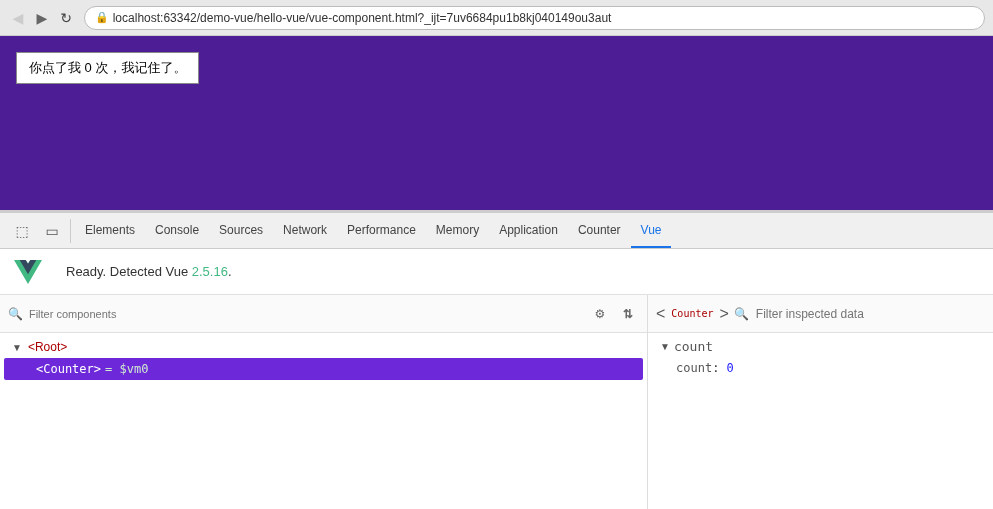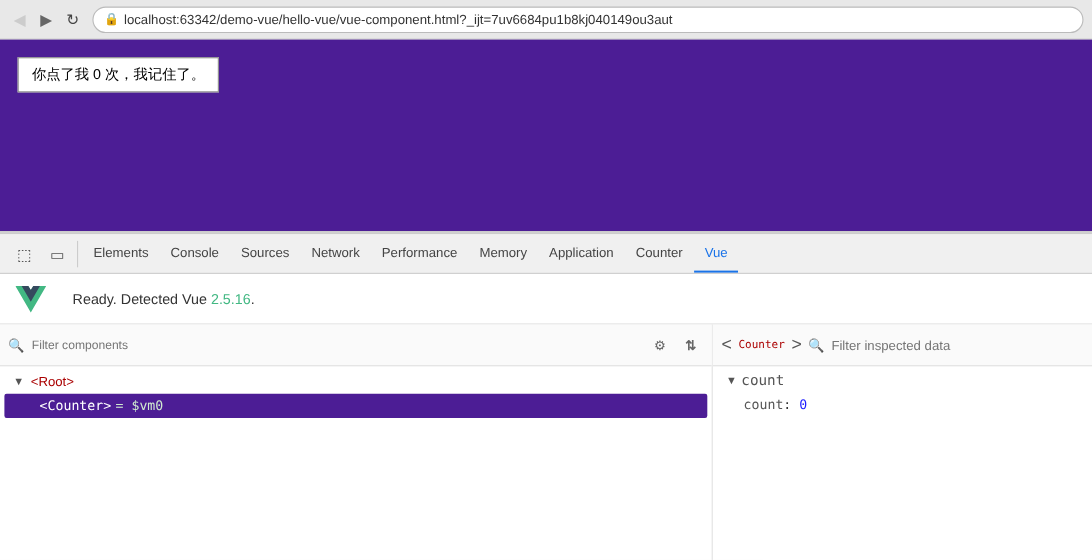--- a/index.html
+++ b/index.html
@@ -196,21 +196,21 @@
     .tree-item-child {
       padding: 4px 12px 4px 32px;
       font-size: 12px;
       display: flex;
       align-items: center;
       cursor: pointer;
       border-radius: 2px;
       margin: 1px 4px;
     }
     .tree-item-child.selected {
-      background: #4c1d95;
+      background: #6d28d9;
       color: white;
     }
     .tree-item-child.selected .comp-name { color: white; }
     .tree-item-child.selected .comp-ref { color: #d0ead0; }
     .comp-name { color: #a00; font-family: monospace; font-size: 12px; }
     .comp-ref { color: #888; font-family: monospace; font-size: 12px; margin-left: 4px; }
 
     
     .right-panel {
       flex: 1;

